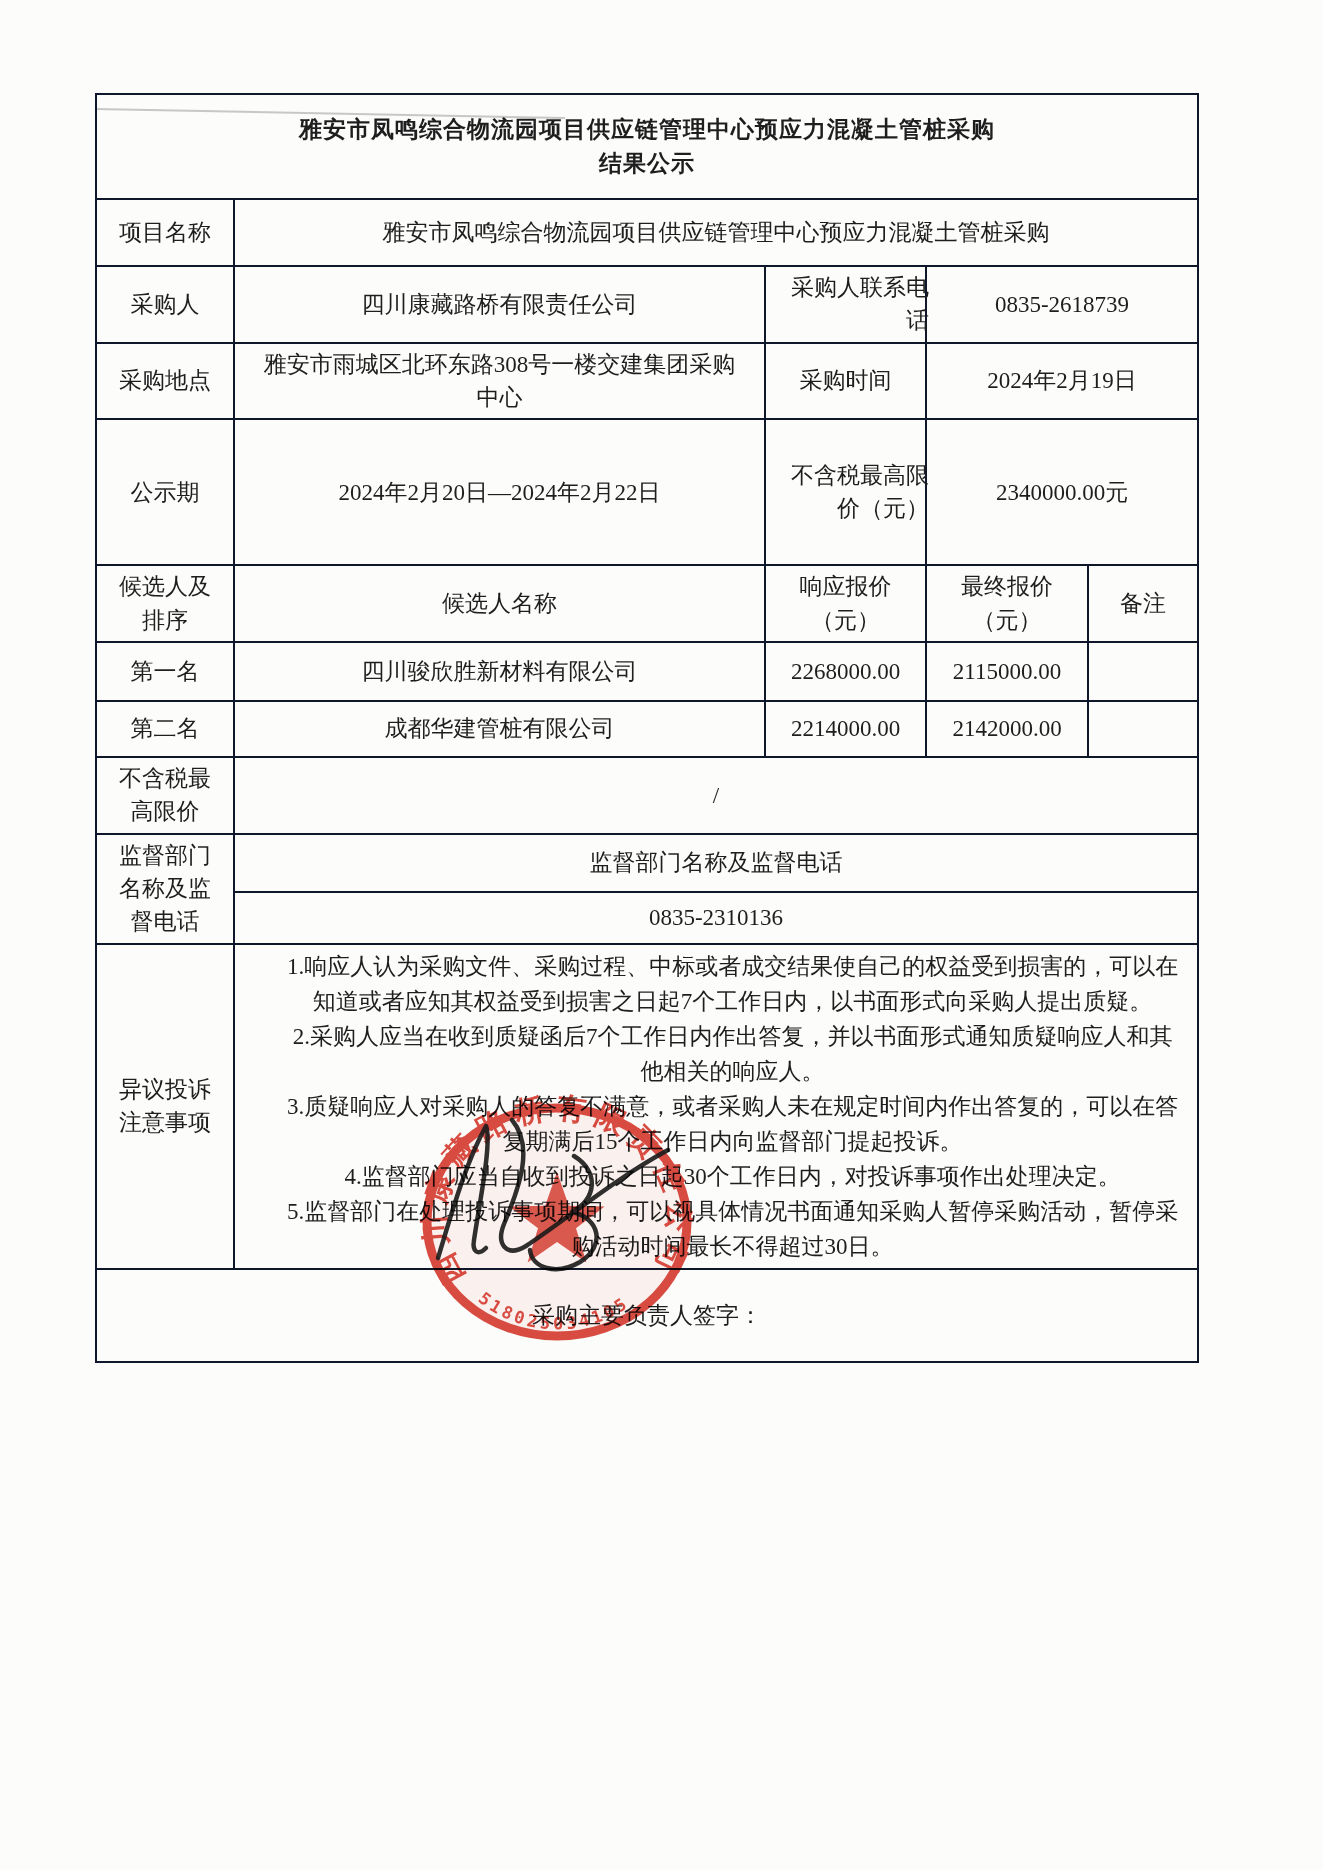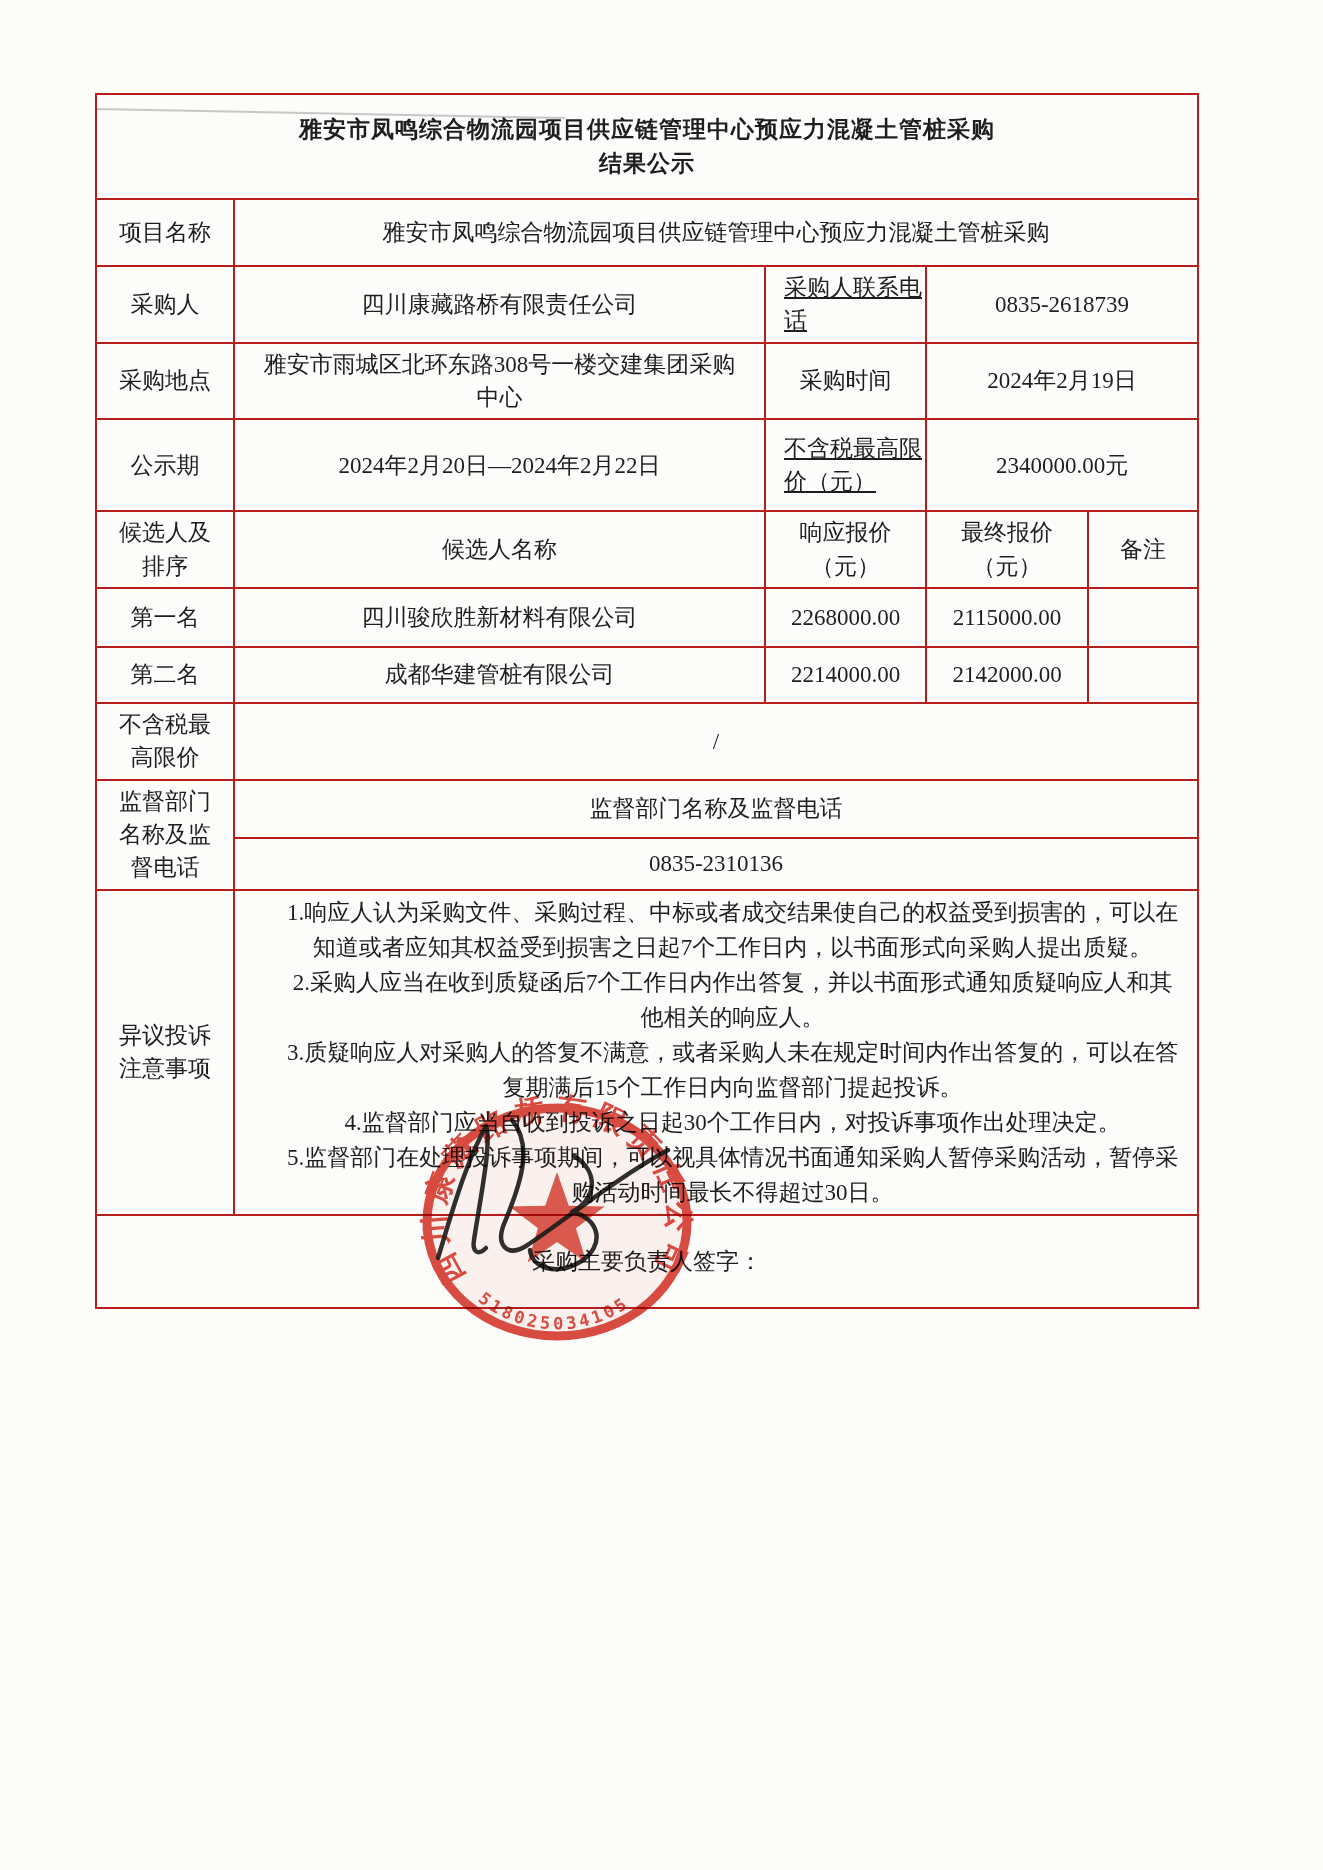--- a/index.html
+++ b/index.html
@@ -16,38 +16,38 @@
     border-top:2px solid #9a9a9a;opacity:.55;
     transform:rotate(1.1deg);transform-origin:left top;
   }
   table.doc{
     position:absolute;left:95px;top:93px;
     width:1102px;
     border-collapse:collapse;
     table-layout:fixed;
   }
   table.doc td{
-    border:2px solid #b91c1c;
+    border:2px solid #0f172a;
     text-align:center;
     vertical-align:middle;
     font-size:23px;
     line-height:1.45;
     padding:4px 18px;
     word-break:break-all;
   }
   td.title-cell{
     font-weight:bold;
     font-size:33px;
     line-height:1.48;
     letter-spacing:1px;
     padding:6px 0;
   }
   .title-wrap{display:inline-block;width:30.4em;word-break:break-all;}
   .w4{display:inline-block;width:4.35em;word-break:break-all;text-align:center;}
-  .w6{display:inline-block;width:6.3em;word-break:break-all;text-align:left;text-decoration:underline;}
+  .w6{display:inline-block;width:6.3em;word-break:break-all;text-align:right;}
   td.left{text-align:left;padding:4px 10px;}
   td.notice-cell{text-align:left;vertical-align:middle;padding:8px 12px;}
   .notice-item{font-size:23px;line-height:35px;word-break:break-all;margin-left:33px;}
   td.sign-cell{text-align:left;padding-left:16px;font-size:24px;margin-top:36px;}
   .overlay{
     position:absolute;left:0;top:0;width:1323px;height:1870px;
     pointer-events:none;
     mix-blend-mode:multiply;
   }
 </style>
@@ -86,21 +86,21 @@
       <td colspan="2">0835-2618739</td>
     </tr>
 
     <tr style="height:60px">
       <td>采购地点</td>
       <td class="left">雅安市雨城区北环东路308号一楼交建集团采购中心</td>
       <td>采购时间</td>
       <td colspan="2">2024年2月19日</td>
     </tr>
 
-    <tr style="height:92px">
+    <tr style="height:146px">
       <td>公示期</td>
       <td>2024年2月20日—2024年2月22日</td>
       <td><span class="w6">不含税最高限价（元）</span></td>
       <td colspan="2">2340000.00元</td>
     </tr>
 
     <tr style="height:75px">
       <td><span class="w4">候选人及排序</span></td>
       <td>候选人名称</td>
       <td><span class="w4">响应报价（元）</span></td>

